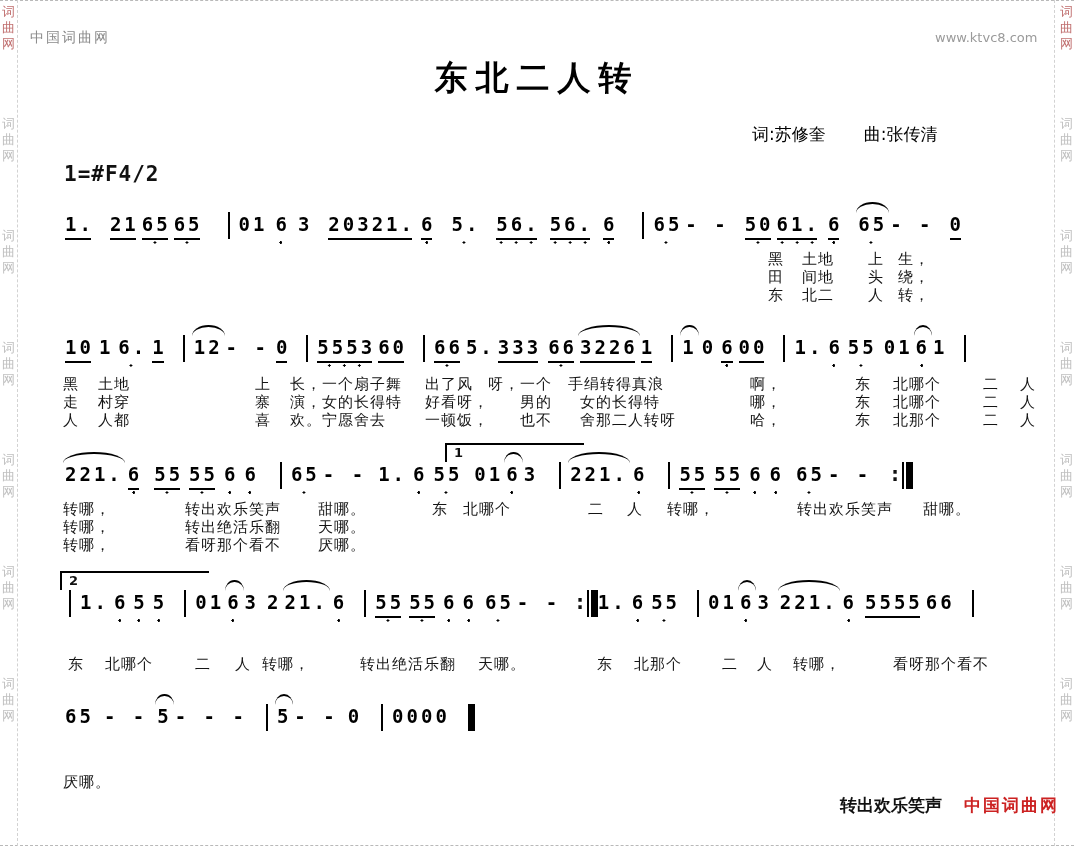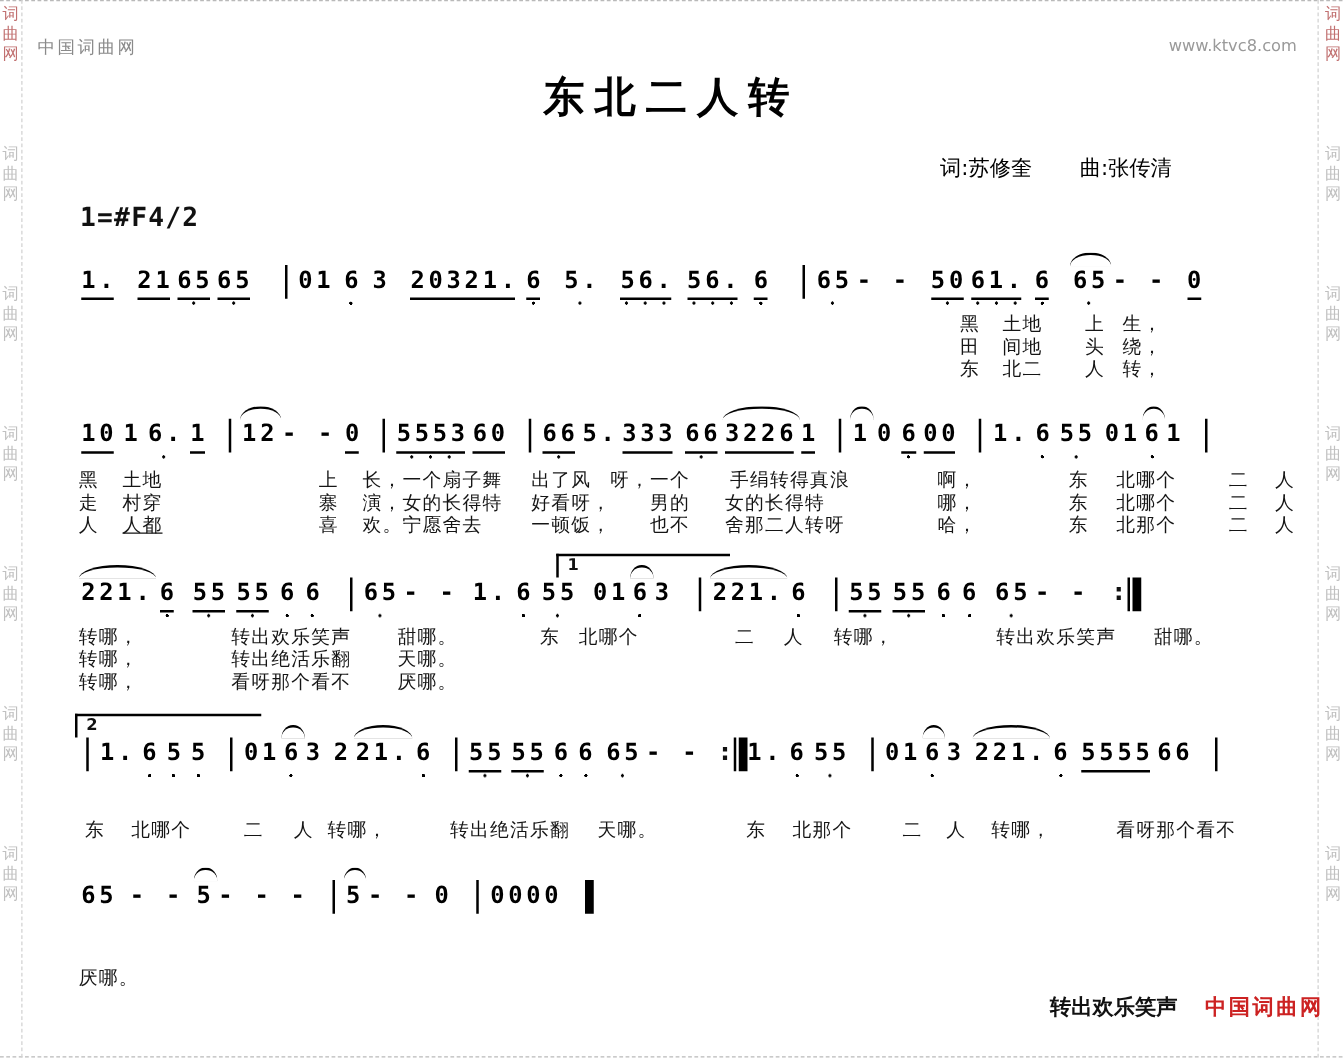--- a/index.html
+++ b/index.html
@@ -168,21 +168,21 @@
       <span class="lyric" style="left: 898px;">转，</span>
     </div>
     <div class="lyric-row" style="top: 375px;">
       <span class="lyric" style="left: 63px;">黑</span>
       <span class="lyric" style="left: 98px;">土地</span>
       <span class="lyric" style="left: 255px;">上</span>
       <span class="lyric" style="left: 290px;">长，</span>
       <span class="lyric" style="left: 322px;">一个扇子舞</span>
       <span class="lyric" style="left: 425px;">出了风</span>
       <span class="lyric" style="left: 488px;">呀，一个</span>
-      <span class="lyric" style="left: 584px;">手绢转得真浪</span>
+      <span class="lyric" style="left: 568px;">手绢转得真浪</span>
       <span class="lyric" style="left: 750px;">啊，</span>
       <span class="lyric" style="left: 855px;">东</span>
       <span class="lyric" style="left: 893px;">北哪个</span>
       <span class="lyric" style="left: 983px;">二</span>
       <span class="lyric" style="left: 1020px;">人</span>
     </div>
     <div class="lyric-row" style="top: 393px;">
       <span class="lyric" style="left: 63px;">走</span>
       <span class="lyric" style="left: 98px;">村穿</span>
       <span class="lyric" style="left: 255px;">寨</span>
@@ -192,21 +192,21 @@
       <span class="lyric" style="left: 520px;">男的</span>
       <span class="lyric" style="left: 580px;">女的长得特</span>
       <span class="lyric" style="left: 750px;">哪，</span>
       <span class="lyric" style="left: 855px;">东</span>
       <span class="lyric" style="left: 893px;">北哪个</span>
       <span class="lyric" style="left: 983px;">二</span>
       <span class="lyric" style="left: 1020px;">人</span>
     </div>
     <div class="lyric-row" style="top: 411px;">
       <span class="lyric" style="left: 63px;">人</span>
-      <span class="lyric" style="left: 98px; text-decoration: underline;">人都</span>
+      <span class="lyric" style="left: 98px;">人都</span>
       <span class="lyric" style="left: 255px;">喜</span>
       <span class="lyric" style="left: 290px;">欢。</span>
       <span class="lyric" style="left: 322px;">宁愿舍去</span>
       <span class="lyric" style="left: 425px;">一顿饭，</span>
       <span class="lyric" style="left: 520px;">也不</span>
       <span class="lyric" style="left: 580px;">舍那二人转呀</span>
       <span class="lyric" style="left: 750px;">哈，</span>
       <span class="lyric" style="left: 855px;">东</span>
       <span class="lyric" style="left: 893px;">北那个</span>
       <span class="lyric" style="left: 983px;">二</span>

